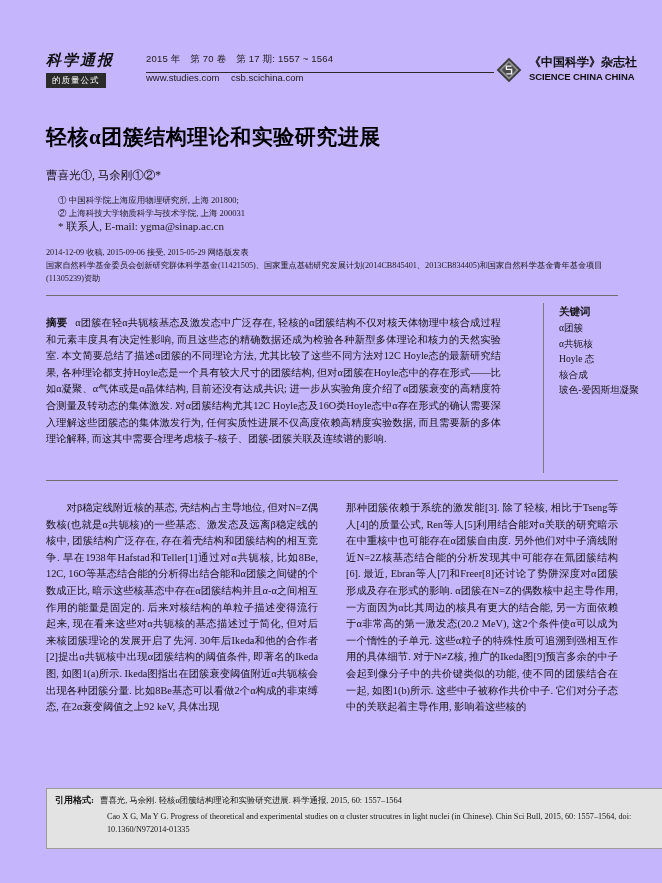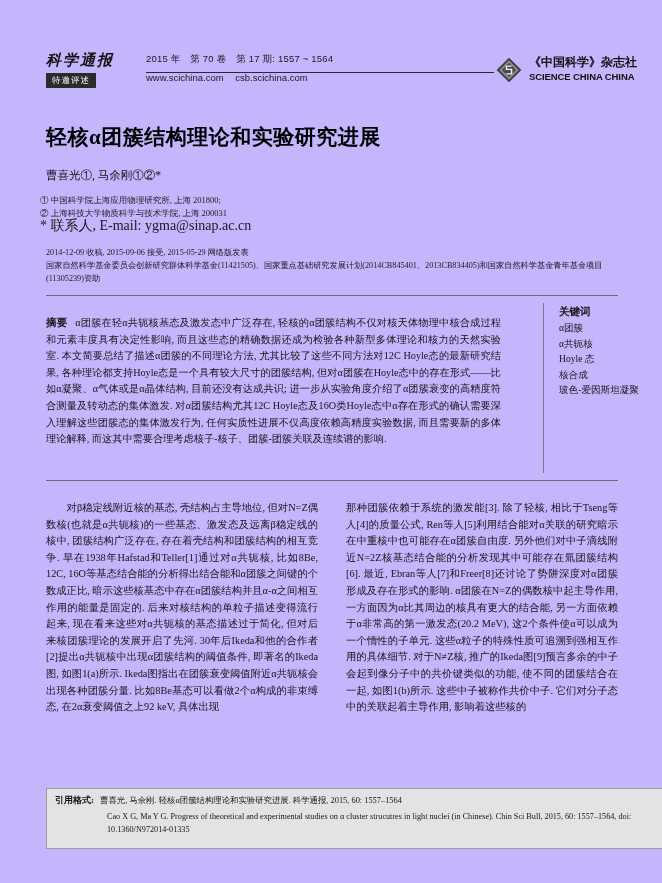--- a/index.html
+++ b/index.html
@@ -143,31 +143,31 @@
     left: 46px;
     top: 168px;
     width: 560px;
     font-size: 11.5px;
     color: #111;
     line-height: 15px;
   }
 
   .affiliations {
     position: absolute;
-    left: 40px;
+    left: 58px;
     top: 194px;
     width: 560px;
     font-size: 8.5px;
     color: #1a1a1a;
     line-height: 12.5px;
   }
   .aff-line { white-space: nowrap; }
   .corresp {
     margin-top: 1px;
-    font-size: 14px;
+    font-size: 11px;
     white-space: nowrap;
   }
 
   .dates {
     position: absolute;
     left: 46px;
     top: 247px;
     width: 570px;
     font-size: 8.2px;
     color: #1a1a1a;
@@ -302,33 +302,33 @@
 </style>
 </head>
 <body>
 
 <div class="page">
 
   <div class="masthead">
 
     <div class="mast-left">
       <div class="journal-logo-cn">科学通报</div>
-      <div class="section-tag">特邀评述</div>
+      <div class="section-tag">的质量公式</div>
     </div>
 
     <div class="mast-rule"></div>
 
     <div class="mast-mid">
       <div class="issue-line">
         <span>2015 年</span>
         <span>第 70 卷</span>
         <span>第 17 期: 1557 ~ 1564</span>
       </div>
       <div class="url-line">
-        <span>www.scichina.com</span>
+        <span>www.studies.com</span>
         <span>csb.scichina.com</span>
       </div>
     </div>
 
     <div class="mast-right">
       <svg class="press-diamond" viewBox="0 0 40 40">
         <polygon points="20,1 39,20 20,39 1,20" fill="#3a3a3a"></polygon>
         <polygon points="20,5 35,20 20,35 5,20" fill="#8f8f8f"></polygon>
         <polygon points="20,9 31,20 20,31 9,20" fill="#4a4a4a"></polygon>
         <path d="M24,14 L16,14 L16,19 L24,19 L24,26 L16,26" stroke="#f2f2f2" stroke-width="2.2" fill="none"></path>

